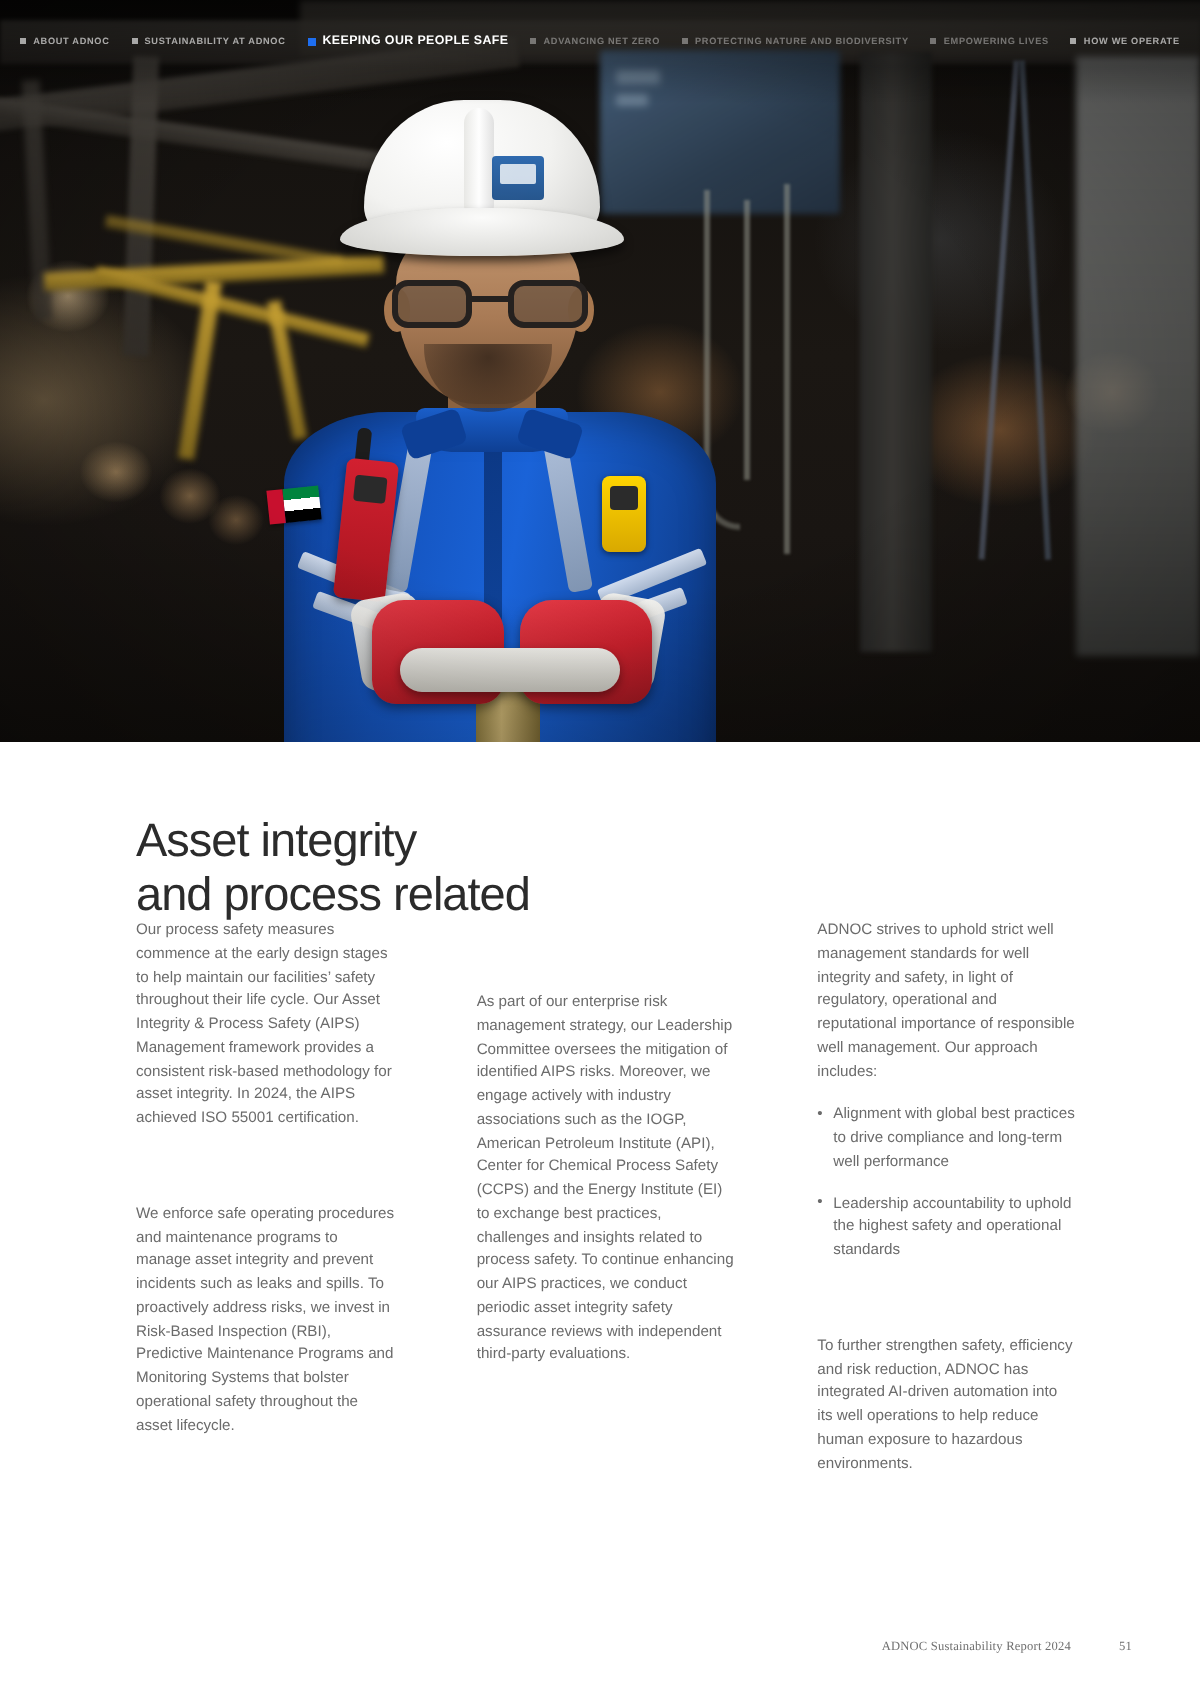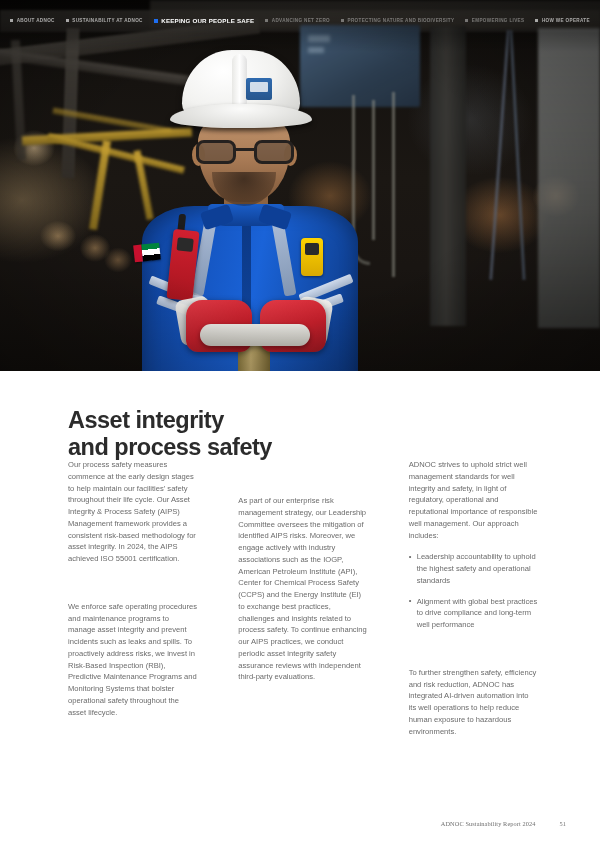--- a/index.html
+++ b/index.html
@@ -242,21 +242,21 @@
   .nav-bullet { width:3px; height:3px; background:rgba(255,255,255,.62); display:block; flex:0 0 auto;}
   .nav-item.active { color:#ffffff; font-size:6.2px; letter-spacing:.2px; }
   .nav-item.active .nav-bullet { background:#1e6ef0; width:4px; height:4px; }
   .nav-item.dim { color:rgba(255,255,255,.38); }
   .nav-item.dim .nav-bullet { background:rgba(255,255,255,.38); }
 
   
   .content { position:absolute; left:0; top:371px; width:600px; }
   .headline {
     position:absolute; left:68px; top:36px; width:420px;
-    font-size:23.5px; line-height:1.17; font-weight:700;
+    font-size:23.5px; line-height:1.17; font-weight:400;
     color:#2b2b2b; letter-spacing:-.5px;
   }
   .headline .l2 { display:block; }
 
   .columns {
     position:absolute; left:68px; top:88px; width:470px;
     display:flex; gap:41px;
   }
   .col { width:141px; }
   .col p {
@@ -386,39 +386,39 @@
     <div class="nav-item">
       <span class="nav-bullet"></span>
       <span>HOW WE OPERATE</span>
     </div>
   </div>
 
   <div class="content">
 
     <h1 class="headline">
       <span>Asset integrity</span>
-      <span class="l2">and process safety</span>
+      <span class="l2">and process related</span>
     </h1>
 
     <div class="columns">
 
       <div class="col">
         <p>Our process safety measures commence at the early design stages to help maintain our facilities’ safety throughout their life cycle. Our Asset Integrity &amp; Process Safety (AIPS) Management framework provides a consistent risk-based methodology for asset integrity. In 2024, the AIPS achieved ISO 55001 certification.</p>
         <p>We enforce safe operating procedures and maintenance programs to manage asset integrity and prevent incidents such as leaks and spills. To proactively address risks, we invest in Risk-Based Inspection (RBI), Predictive Maintenance Programs and Monitoring Systems that bolster operational safety throughout the asset lifecycle.</p>
       </div>
 
       <div class="col">
         <p>As part of our enterprise risk management strategy, our Leadership Committee oversees the mitigation of identified AIPS risks. Moreover, we engage actively with industry associations such as the IOGP, American Petroleum Institute (API), Center for Chemical Process Safety (CCPS) and the Energy Institute (EI) to exchange best practices, challenges and insights related to process safety. To continue enhancing our AIPS practices, we conduct periodic asset integrity safety assurance reviews with independent third-party evaluations.</p>
       </div>
 
       <div class="col">
         <p>ADNOC strives to uphold strict well management standards for well integrity and safety, in light of regulatory, operational and reputational importance of responsible well management. Our approach includes:</p>
         <ul class="bullets">
+          <li>Alignment with global best practices to drive compliance and long-term well performance</li>
           <li>Leadership accountability to uphold the highest safety and operational standards</li>
-          <li>Alignment with global best practices to drive compliance and long-term well performance</li>
         </ul>
         <p>To further strengthen safety, efficiency and risk reduction, ADNOC has integrated AI-driven automation into its well operations to help reduce human exposure to hazardous environments.</p>
       </div>
 
     </div>
   </div>
 
   <div class="footer">
     <span class="footer-text">ADNOC Sustainability Report 2024</span>
     <span class="footer-page">51</span>

